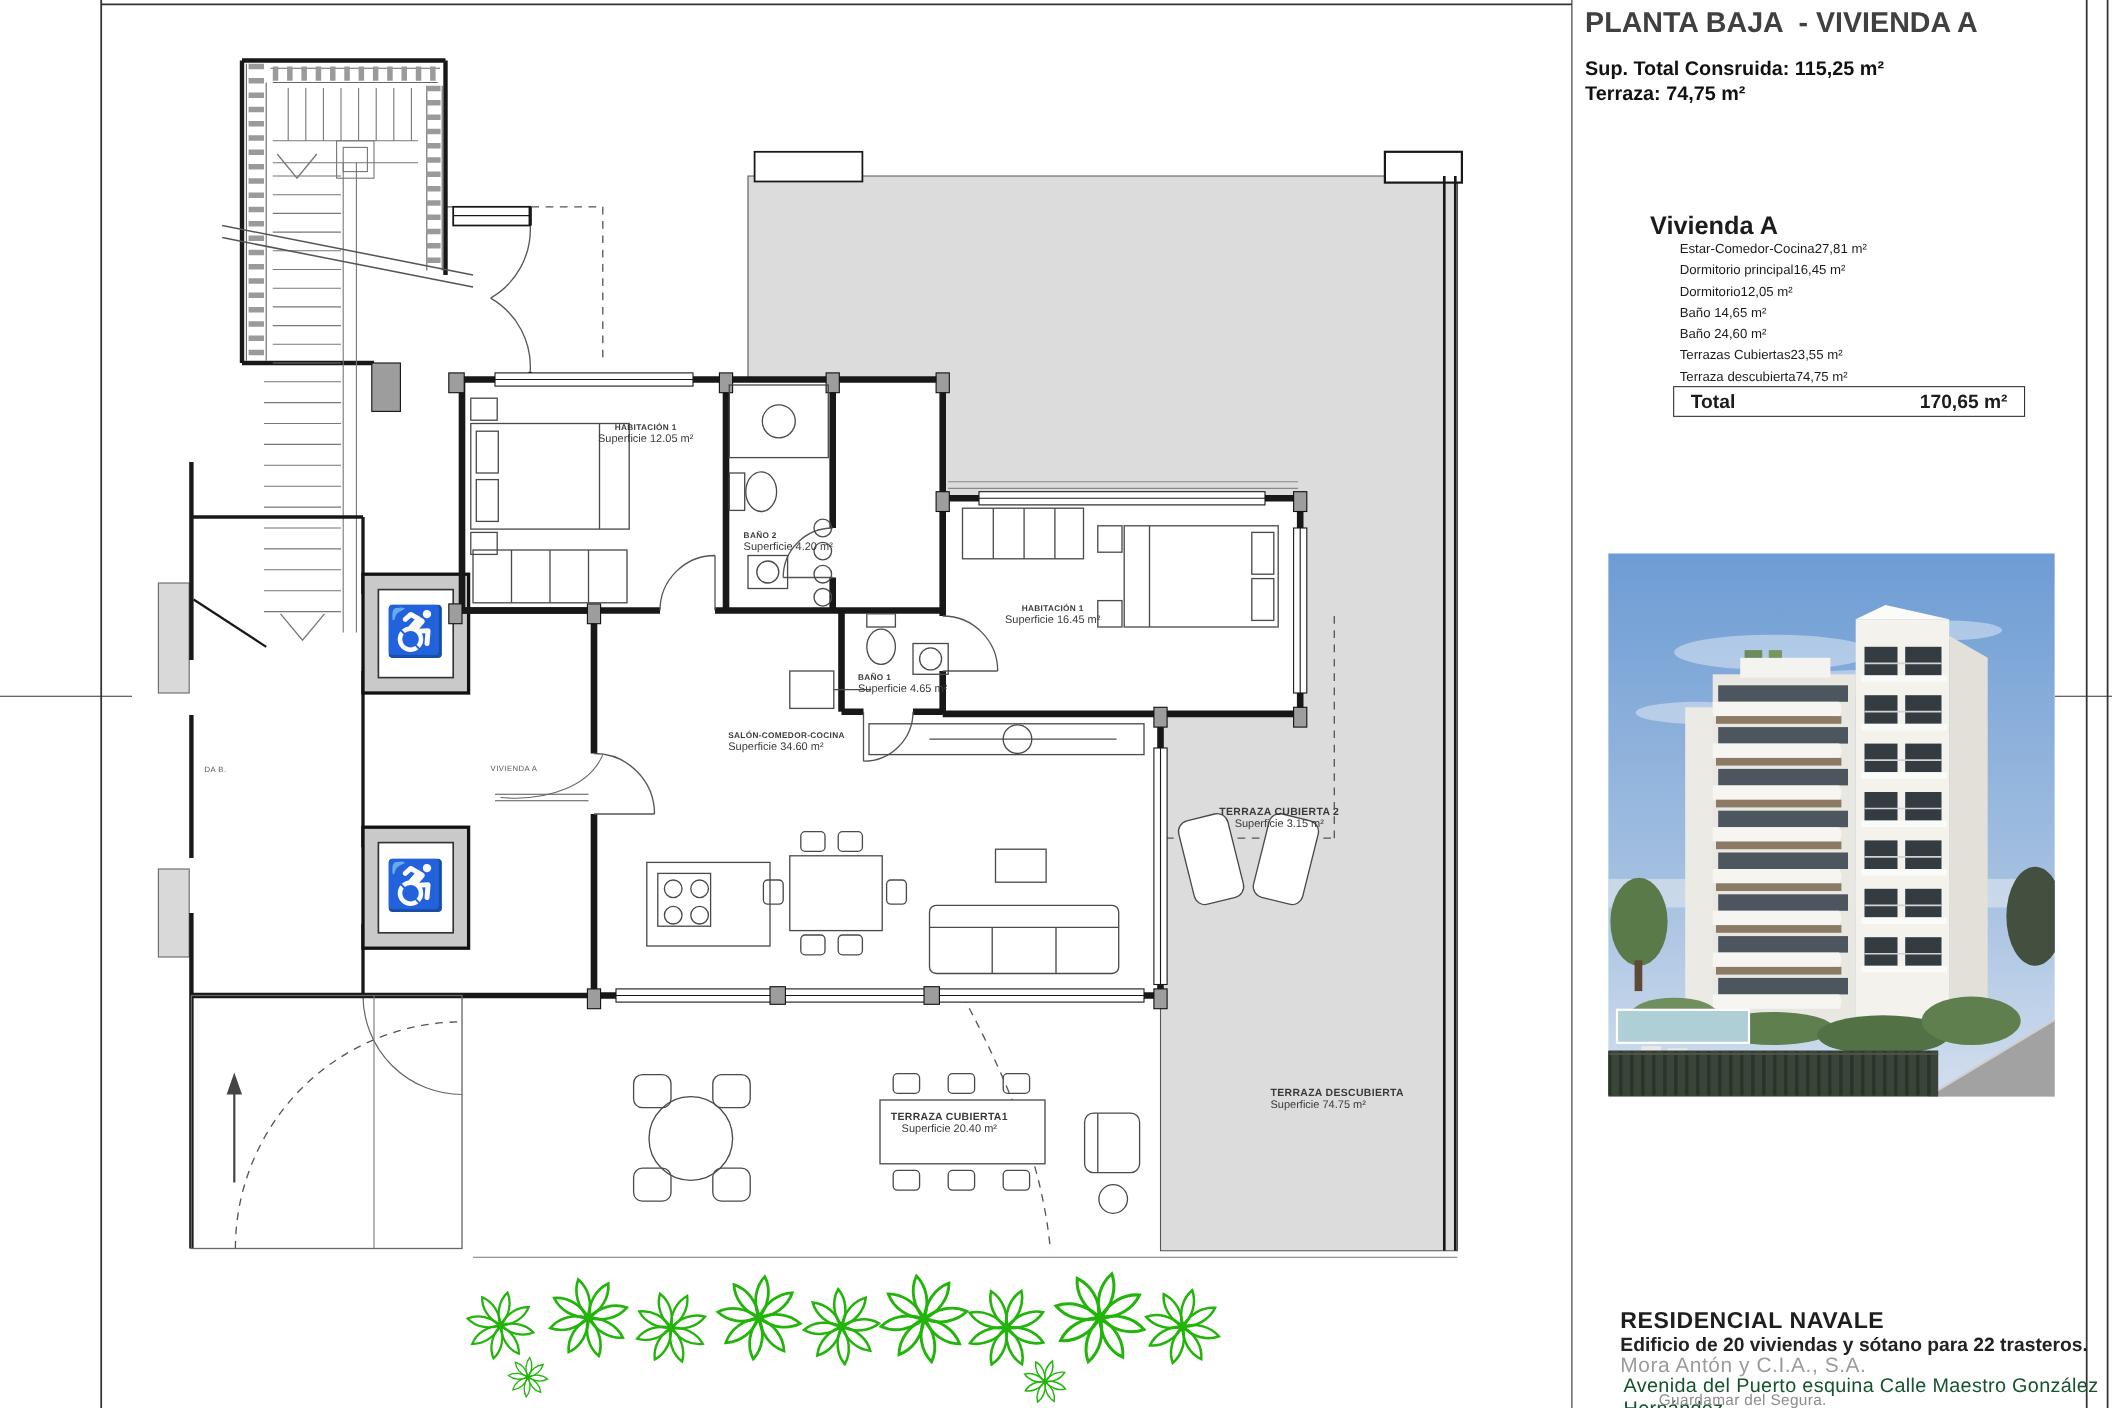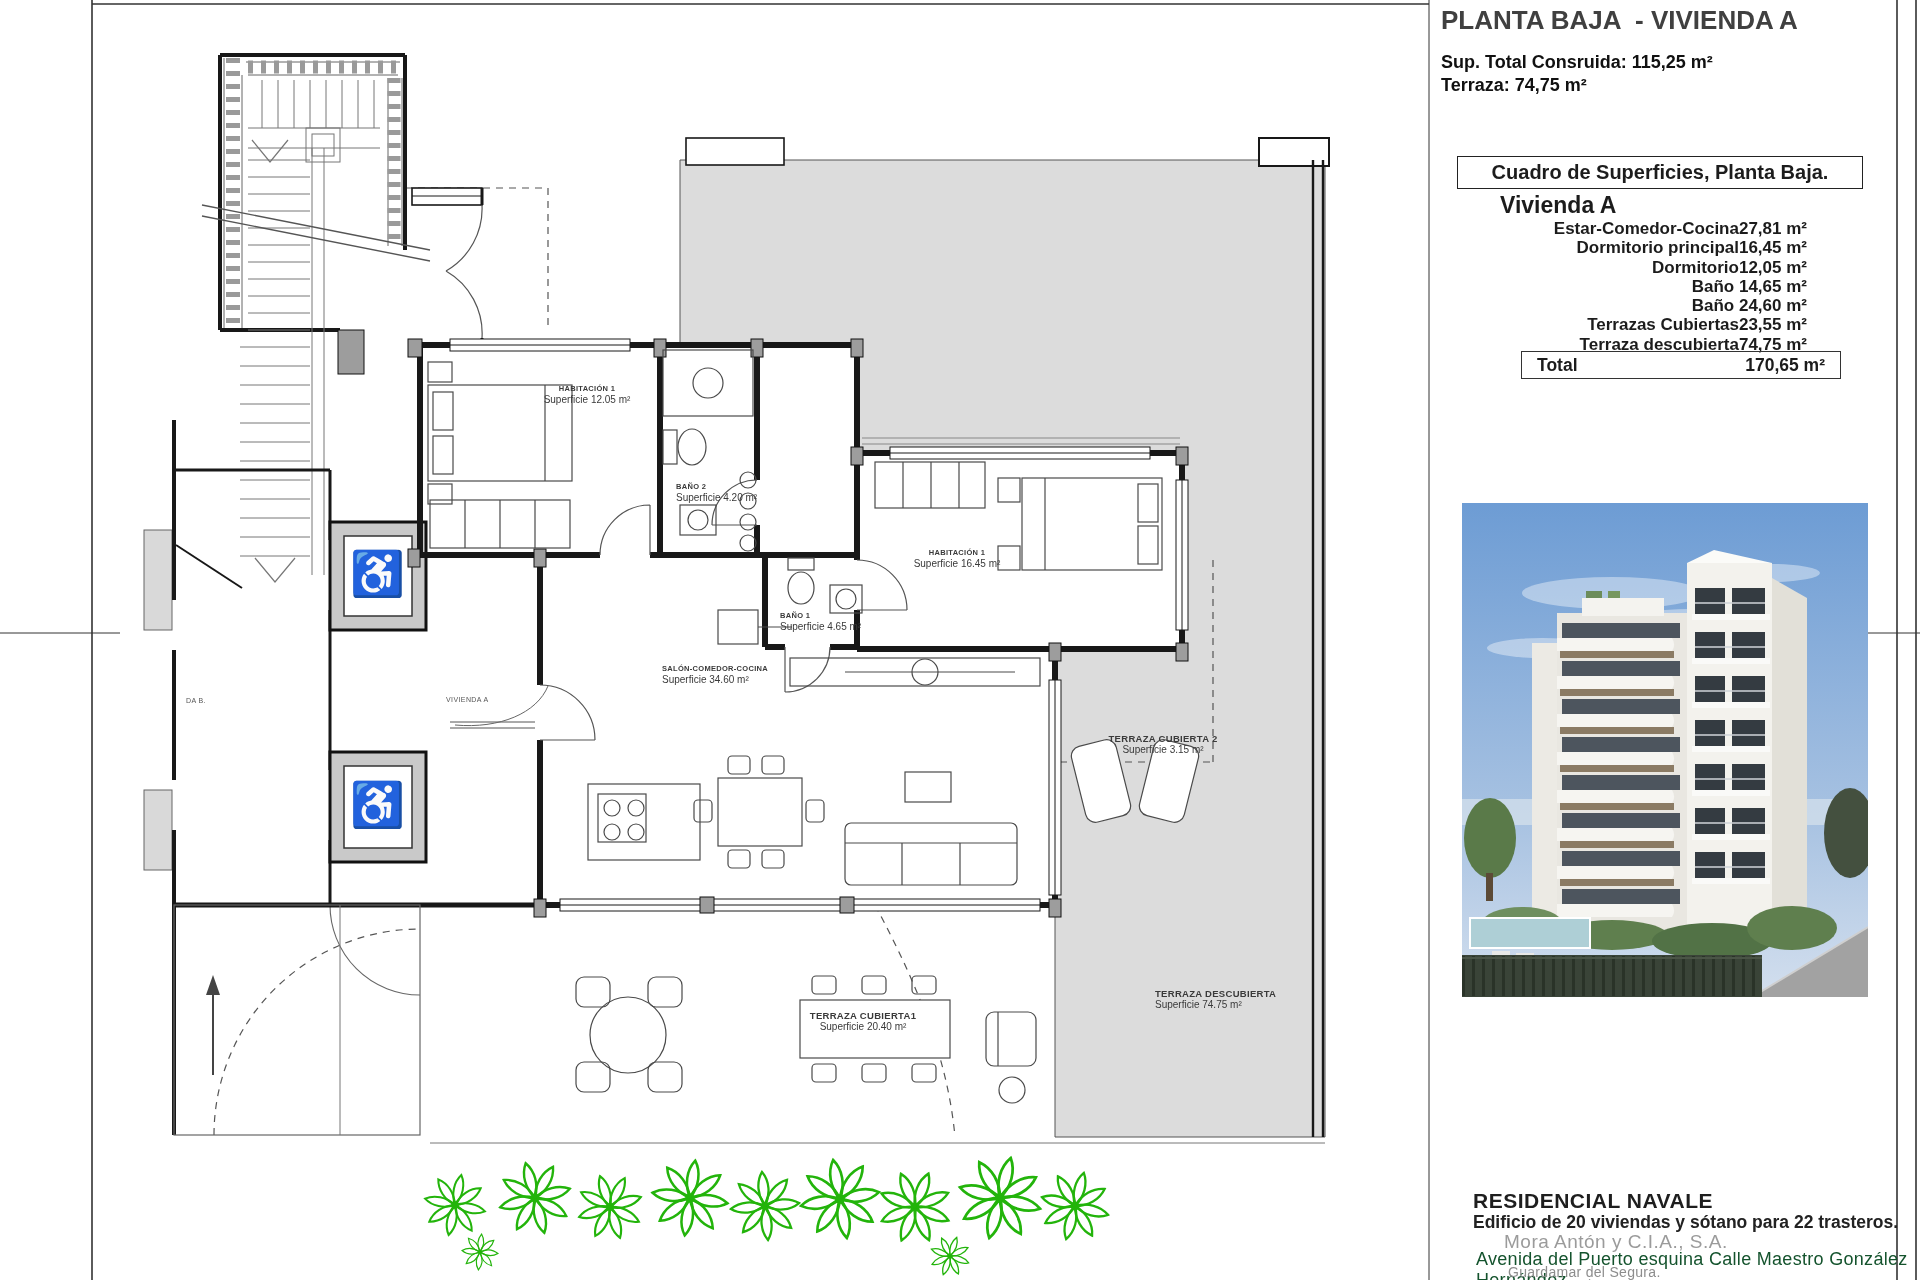--- a/index.html
+++ b/index.html
@@ -14,27 +14,27 @@
   .plbl .ar{font-size:10px;}
   .plbl.big .nm{font-size:9.5px;}
   .tinytxt{position:absolute;font-size:7px;color:#555;letter-spacing:.4px;white-space:nowrap;}
   
   .sb-title{position:absolute;left:1441px;top:5px;font-size:26px;font-weight:bold;white-space:pre;color:#404040;}
   .sb-sub{position:absolute;left:1441px;font-size:18px;font-weight:bold;color:#111;white-space:pre;}
   .cuadro-box{position:absolute;left:1457px;top:156px;width:404px;height:31px;border:1.5px solid #222;
               display:flex;align-items:center;justify-content:center;font-size:20px;font-weight:bold;background:#fff;}
   .viv-a{position:absolute;left:1500px;top:192px;font-size:23px;font-weight:bold;}
   .srows{position:absolute;left:1527px;top:219px;width:280px;}
-  .srow{display:flex;justify-content:flex-end;height:19.3px;font-size:17px;font-weight:bold;white-space:nowrap;}
+  .srow{display:flex;justify-content:flex-start;height:19.3px;font-size:12px;font-weight:normal;white-space:nowrap;}
   .total-box{position:absolute;left:1521px;top:351px;width:288px;height:26px;border:1.3px solid #333;
              display:flex;justify-content:space-between;align-items:center;padding:0 15px;font-size:17.5px;font-weight:bold;}
   
   .ft1{position:absolute;left:1473px;top:1189px;font-size:21px;font-weight:bold;color:#1e1e1e;letter-spacing:.5px;}
   .ft2{position:absolute;left:1473px;top:1212px;font-size:17.5px;font-weight:bold;color:#222;}
-  .ft3{position:absolute;left:1473px;top:1231px;font-size:19px;color:#9b9b9b;letter-spacing:.5px;margin-left:31px;}
+  .ft3{position:absolute;left:1473px;top:1231px;font-size:19px;color:#9b9b9b;letter-spacing:.5px;}
   .ft4{position:absolute;left:1476px;top:1249px;font-size:18px;color:#14532d;letter-spacing:.3px;}
   .ft5{position:absolute;left:1476px;top:1264px;font-size:14px;color:#8d8d8d;letter-spacing:.3px;margin-left:32px;}
   .ft6{position:absolute;left:1476px;top:1277px;font-size:14px;color:#9d9d9d;letter-spacing:.3px;}
   .wc{position:absolute;font-size:44px;color:#000;transform:translate(-50%,-54%);}
 </style>
 </head>
 <body>
 
 <div class="sheet">
 
@@ -442,23 +442,20 @@
   </div>
   <div class="tinytxt" style="left:446px;top:696px;">VIVIENDA A</div>
   <div class="tinytxt" style="left:186px;top:697px;">DA B.</div>
   <div class="wc" style="left:378px;top:576px;">♿</div>
   <div class="wc" style="left:378px;top:807px;">♿</div>
 
   <div class="sb-title">PLANTA BAJA  - VIVIENDA A</div>
   <div class="sb-sub" style="top:52px;">Sup. Total Consruida: 115,25 m²</div>
   <div class="sb-sub" style="top:75px;">Terraza: 74,75 m²</div>
 
-  <div class="cuadro-box">
-    <span>Cuadro de Superficies, Planta Baja.</span>
-  </div>
   <div class="viv-a">Vivienda A</div>
 
   <div class="srows">
     <div class="srow">
       <span>Estar-Comedor-Cocina</span>
         <span>27,81 m²</span>
     </div>
     <div class="srow">
       <span>Dormitorio principal</span>
         <span>16,45 m²</span>

